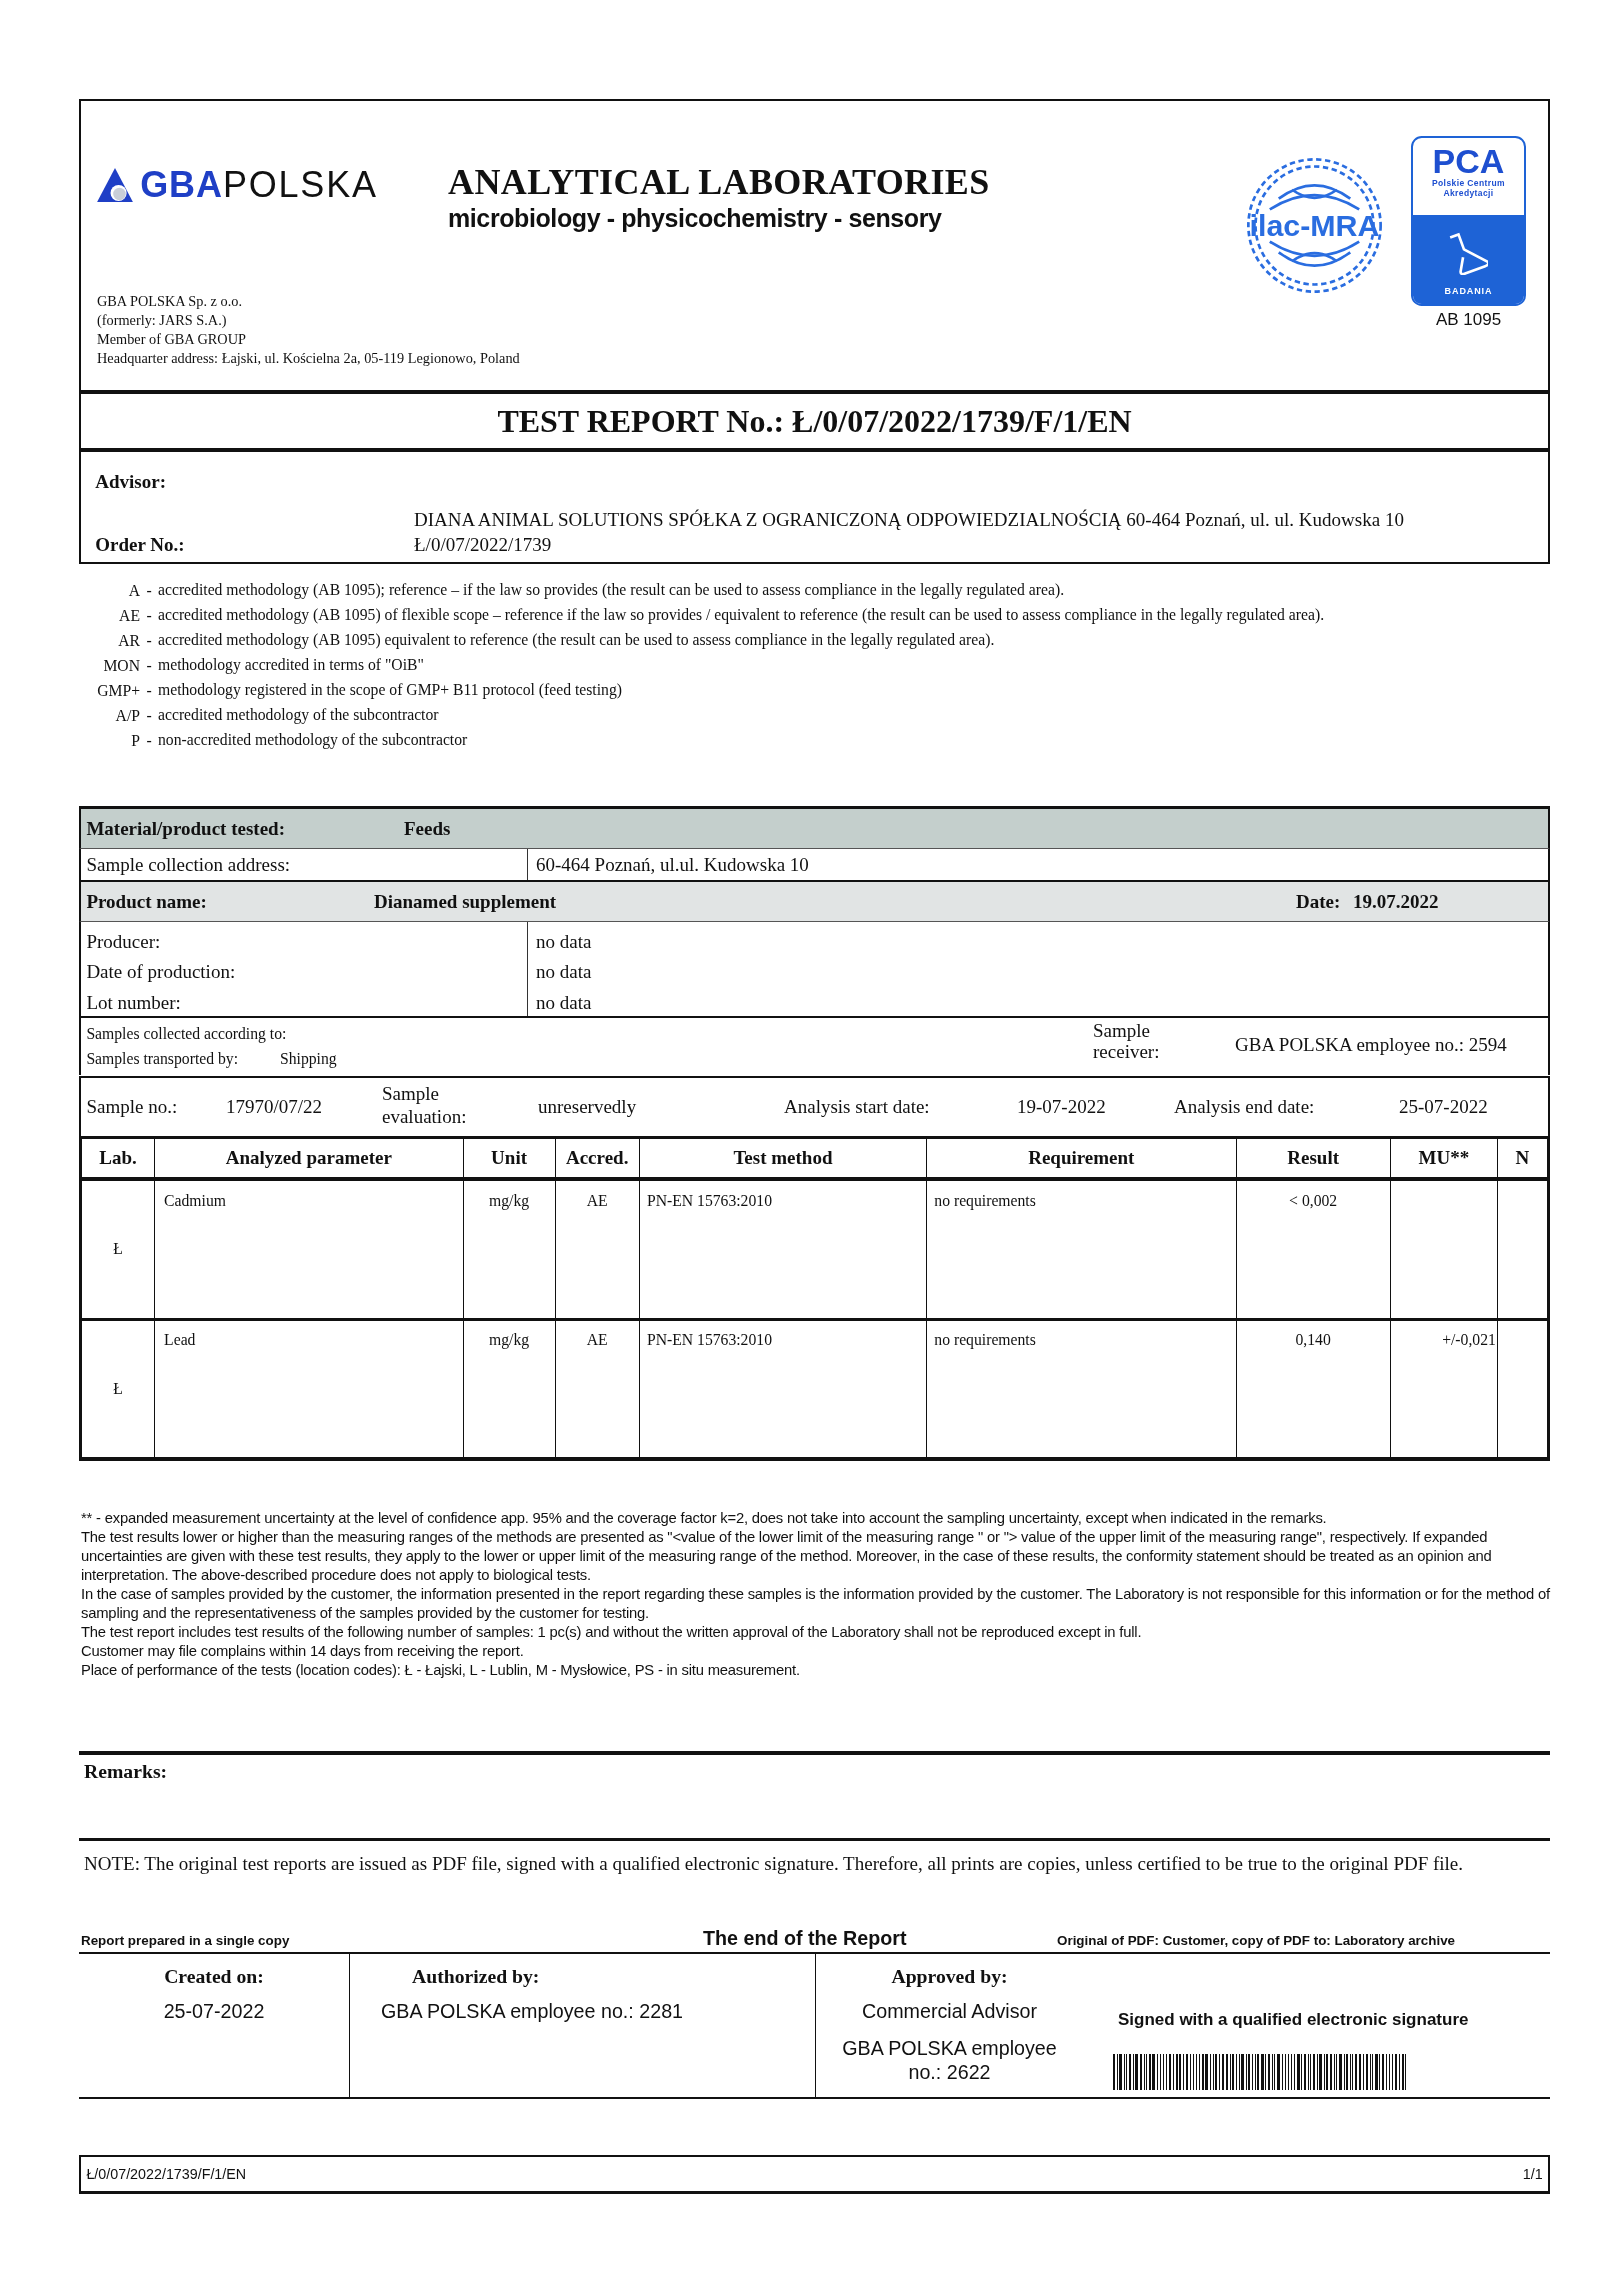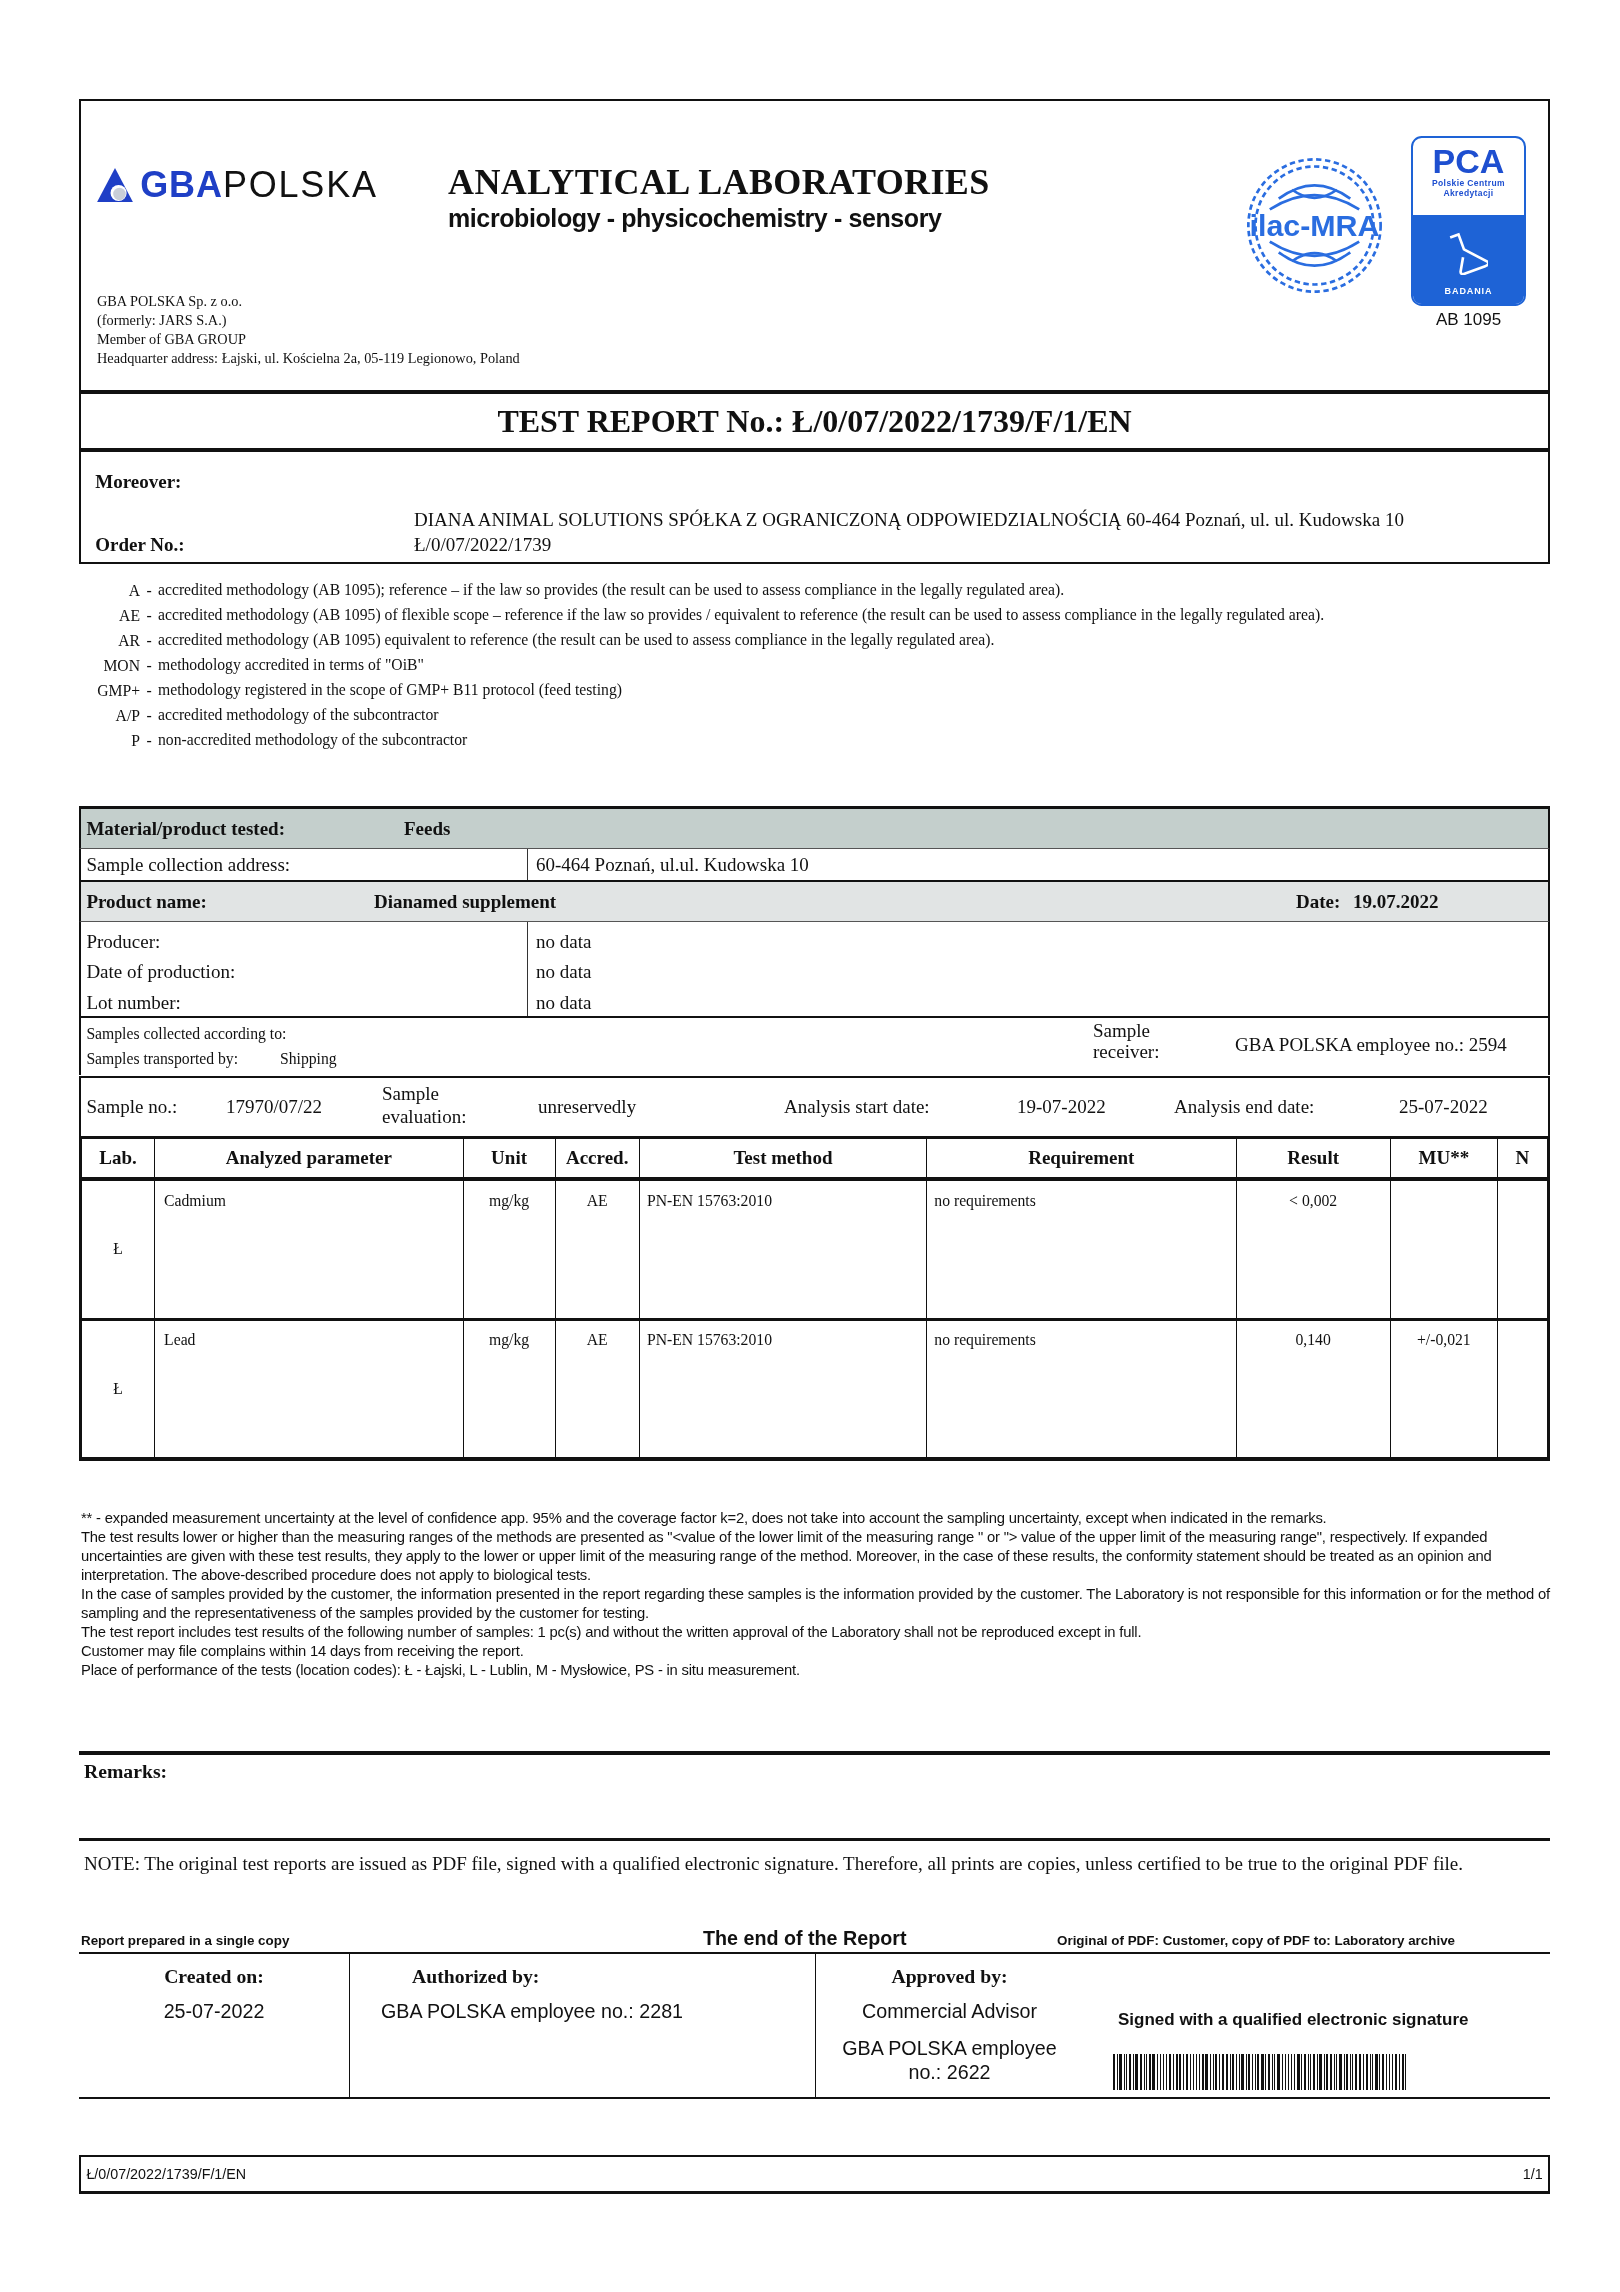--- a/index.html
+++ b/index.html
@@ -136,21 +136,21 @@
     <div class="badania">BADANIA</div>
   </div>
 </div>
 <div id="ab-code" class="abs">AB 1095</div>
 
 <div id="title-box" class="abs">
   <span>TEST REPORT No.: Ł/0/07/2022/1739/F/1/EN</span>
 </div>
 
 <div id="customer-box" class="abs">
-  <div class="abs lbl-bold" style="left:14.3px; top:23px;">Moreover:</div>
+  <div class="abs lbl-bold" style="left:14.3px; top:23px;">Advisor:</div>
   <div class="abs val" style="left:333px; top:23px; width:1119px; line-height:25px;margin-top:36px;">DIANA ANIMAL SOLUTIONS SPÓŁKA Z OGRANICZONĄ ODPOWIEDZIALNOŚCIĄ 60-464 Poznań, ul. ul. Kudowska 10</div>
   <div class="abs lbl-bold" style="left:14.3px; top:86px;">Order No.:</div>
   <div class="abs val" style="left:333px; top:86px;">Ł/0/07/2022/1739</div>
 </div>
 
 <div id="legend" class="abs">
   <div class="leg-row">
     <span class="leg-code">A</span>
       <span class="leg-dash">-</span>
     <span class="leg-text">accredited methodology (AB 1095); reference – if the law so provides (the result can be used to assess compliance in the legally regulated area).</span>
@@ -275,21 +275,21 @@
         <td style="text-align:center;"></td>
       </tr>
       <tr>
         <td style="text-align:center; vertical-align:middle; padding-top:0;">Ł</td>
         <td style="padding-left:9px;">Lead</td>
         <td style="text-align:center;">mg/kg</td>
         <td style="text-align:center;">AE</td>
         <td style="padding-left:7.2px;">PN-EN 15763:2010</td>
         <td style="padding-left:7.2px;">no requirements</td>
         <td style="text-align:center;">0,140</td>
-        <td style="text-align:center;">+/-0,021</td>
+        <td style="text-align:right;">+/-0,021</td>
         <td style="text-align:center;"></td>
       </tr>
     </tbody>
   </table>
   </div>
 </div>
 
 <div id="notes" class="abs">
   <div>** - expanded measurement uncertainty at the level of confidence app. 95% and the coverage factor k=2, does not take into account the sampling uncertainty, except when indicated in the remarks.</div>
   <div>The test results lower or higher than the measuring ranges of the methods are presented as "&lt;value of the lower limit of the measuring range " or "&gt; value of the upper limit of the measuring range", respectively. If expanded uncertainties are given with these test results, they apply to the lower or upper limit of the measuring range of the method. Moreover, in the case of these results, the conformity statement should be treated as an opinion and interpretation. The above-described procedure does not apply to biological tests.</div>

